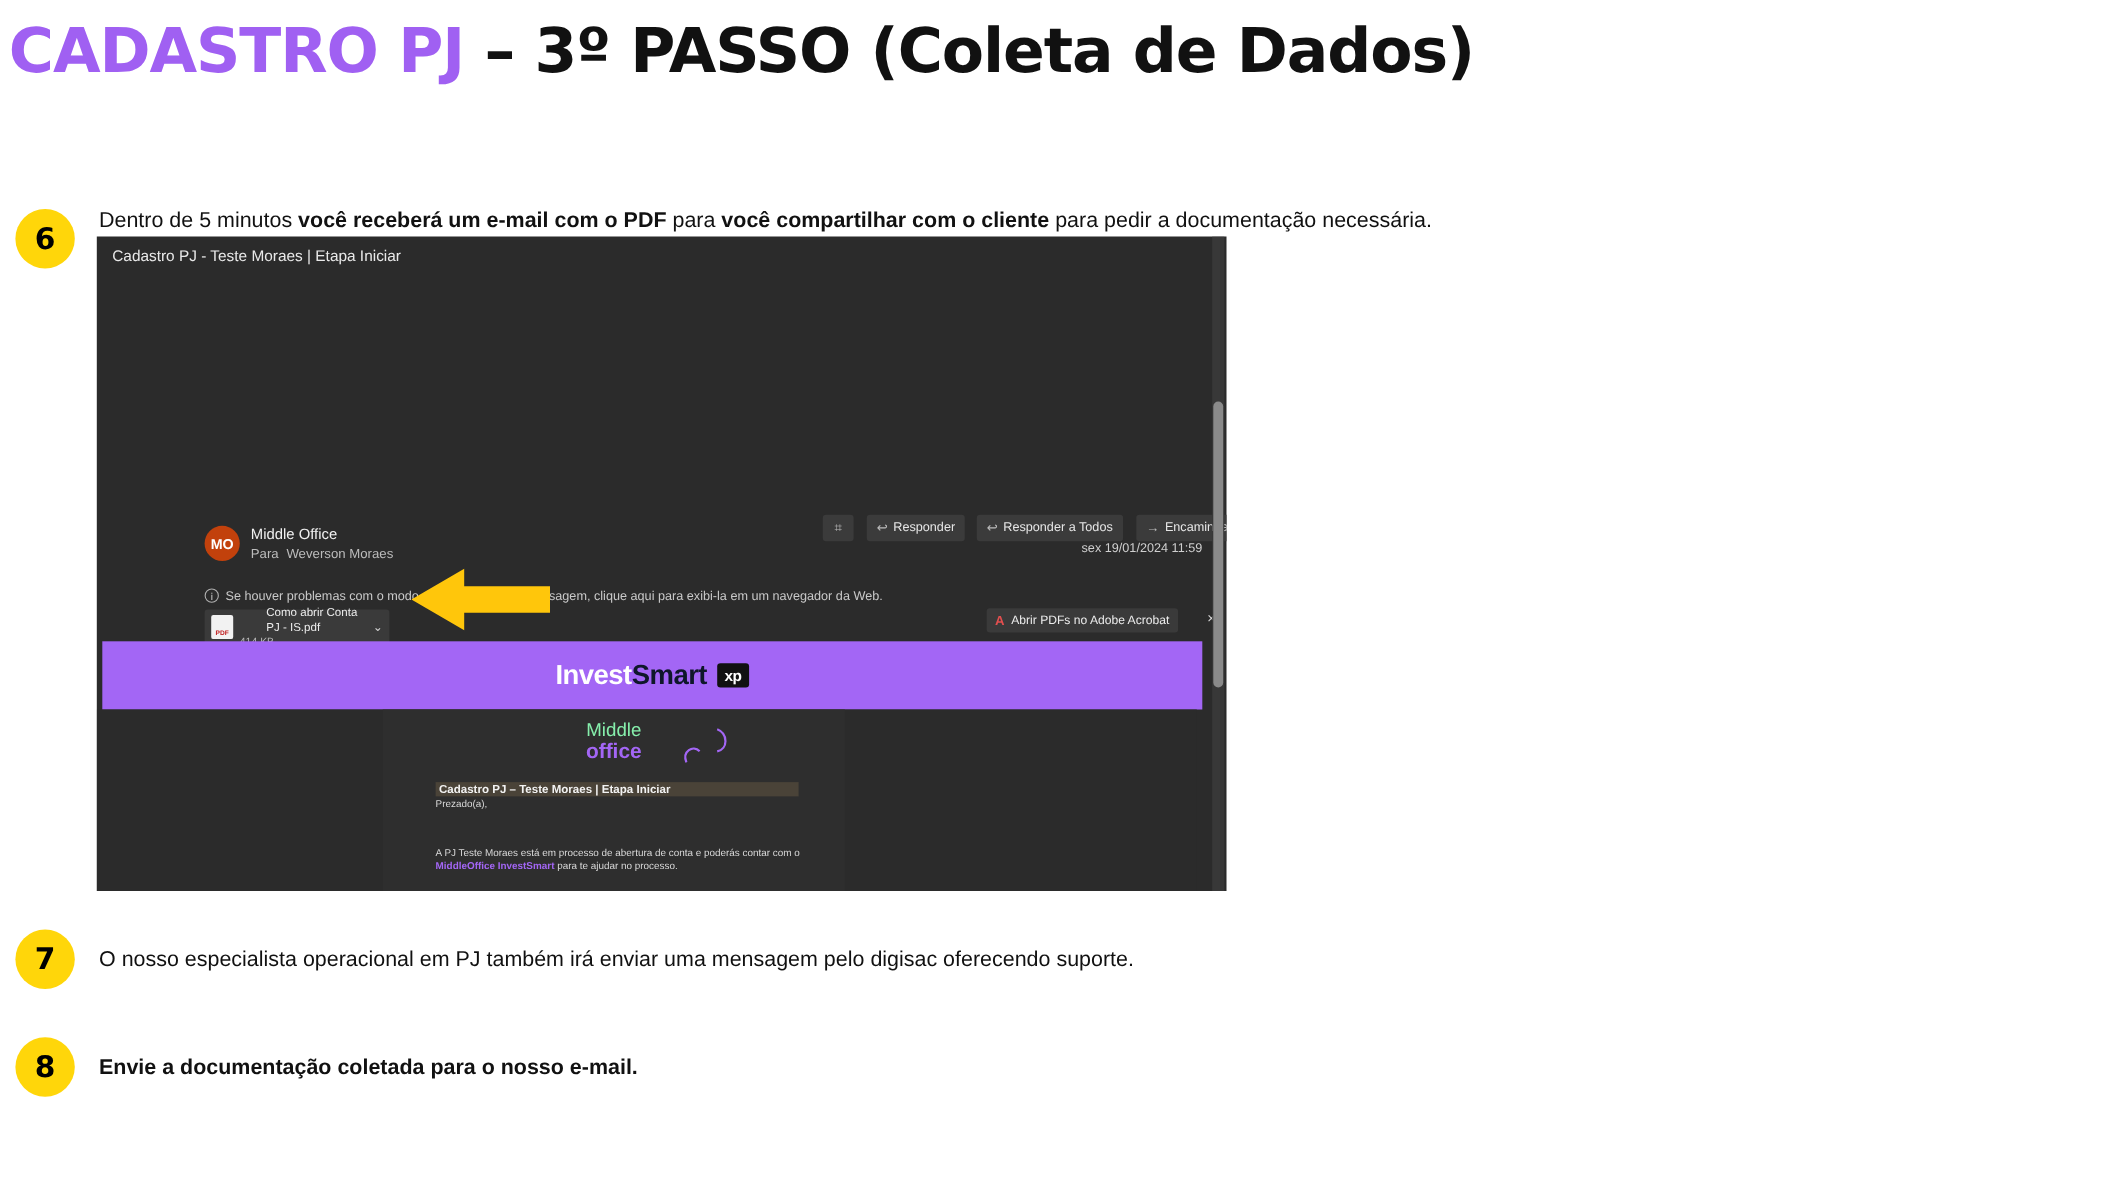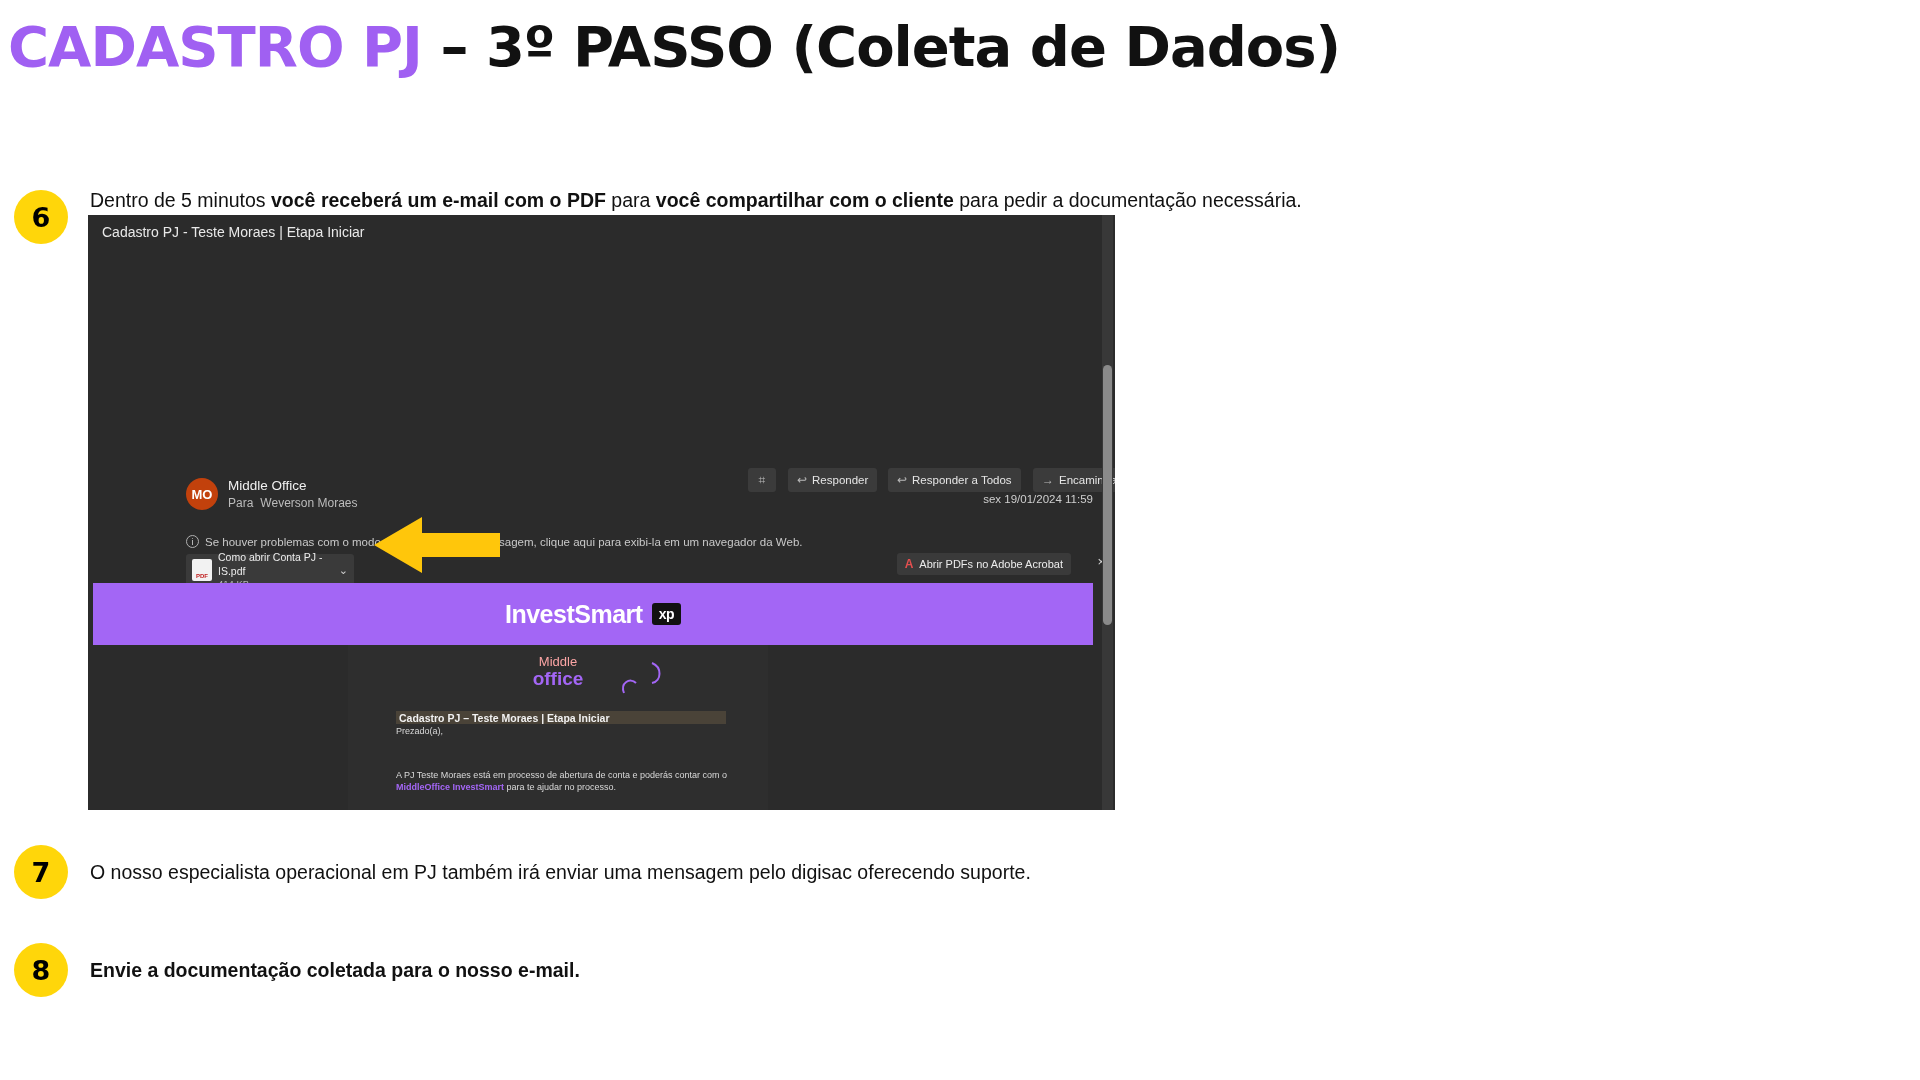--- a/index.html
+++ b/index.html
@@ -142,21 +142,21 @@
     border-radius: 2px;
     position: relative;
     flex: 0 0 auto;
   }
   .pdf-ico::after {
     content: "PDF";
     position: absolute; left: 0; bottom: 2px;
     width: 100%; text-align: center;
     font-size: 6px; font-weight: bold; color: #c02020;
   }
-  .attach-name { font-size: 10.5px; color: #ececec; line-height: 1.25; }
+  .attach-name { font-size: 10.5px; color: #ececec; line-height: 1.25; margin-left: 24px; }
   .attach-size { font-size: 9.5px; color: #b7b7b7; }
   .attach-caret { margin-left: auto; color: #d0d0d0; font-size: 11px; }
 
   
   .adobe-bar {
     position: absolute;
     right: 30px; top: 338px;
     height: 22px;
     background: #3a3a3a;
     border-radius: 3px;
@@ -186,21 +186,21 @@
     width: 1000px; height: 62px;
     background: #a366f5;
     display: flex; align-items: center; justify-content: center;
   }
   .banner-logo {
     font-size: 25px; font-weight: bold;
     letter-spacing: -0.5px;
     display: flex; align-items: center; gap: 0;
   }
   .banner-logo .w1 { color: #ffffff; }
-  .banner-logo .w2 { color: #ffffff; }
+  .banner-logo .w2 { color: #0f172a; }
   .xp-box {
     margin-left: 9px;
     background: #111;
     color: #fff;
     font-size: 14px;
     font-weight: bold;
     padding: 3px 7px;
     border-radius: 3px;
   }
 
@@ -216,21 +216,21 @@
     left: 260px; top: 0;
     width: 420px; height: 165px;
     background: #2e2e2e;
   }
   .mo-logo {
     position: absolute;
     left: 0; top: 10px; width: 420px;
     text-align: center;
     line-height: 1.1;
   }
-  .mo-logo .l1 { font-size: 13px; color: #fca5a5; font-weight: 500; }
+  .mo-logo .l1 { font-size: 17px; color: #86efac; font-weight: 500; }
   .mo-logo .l2 { font-size: 19px; color: #a366f5; font-weight: bold; }
   .swirl {
     position: absolute;
     left: 270px; top: 14px;
     width: 46px; height: 40px;
   }
   .body-head {
     position: absolute;
     left: 48px; top: 66px;
     width: 330px; height: 13px;

